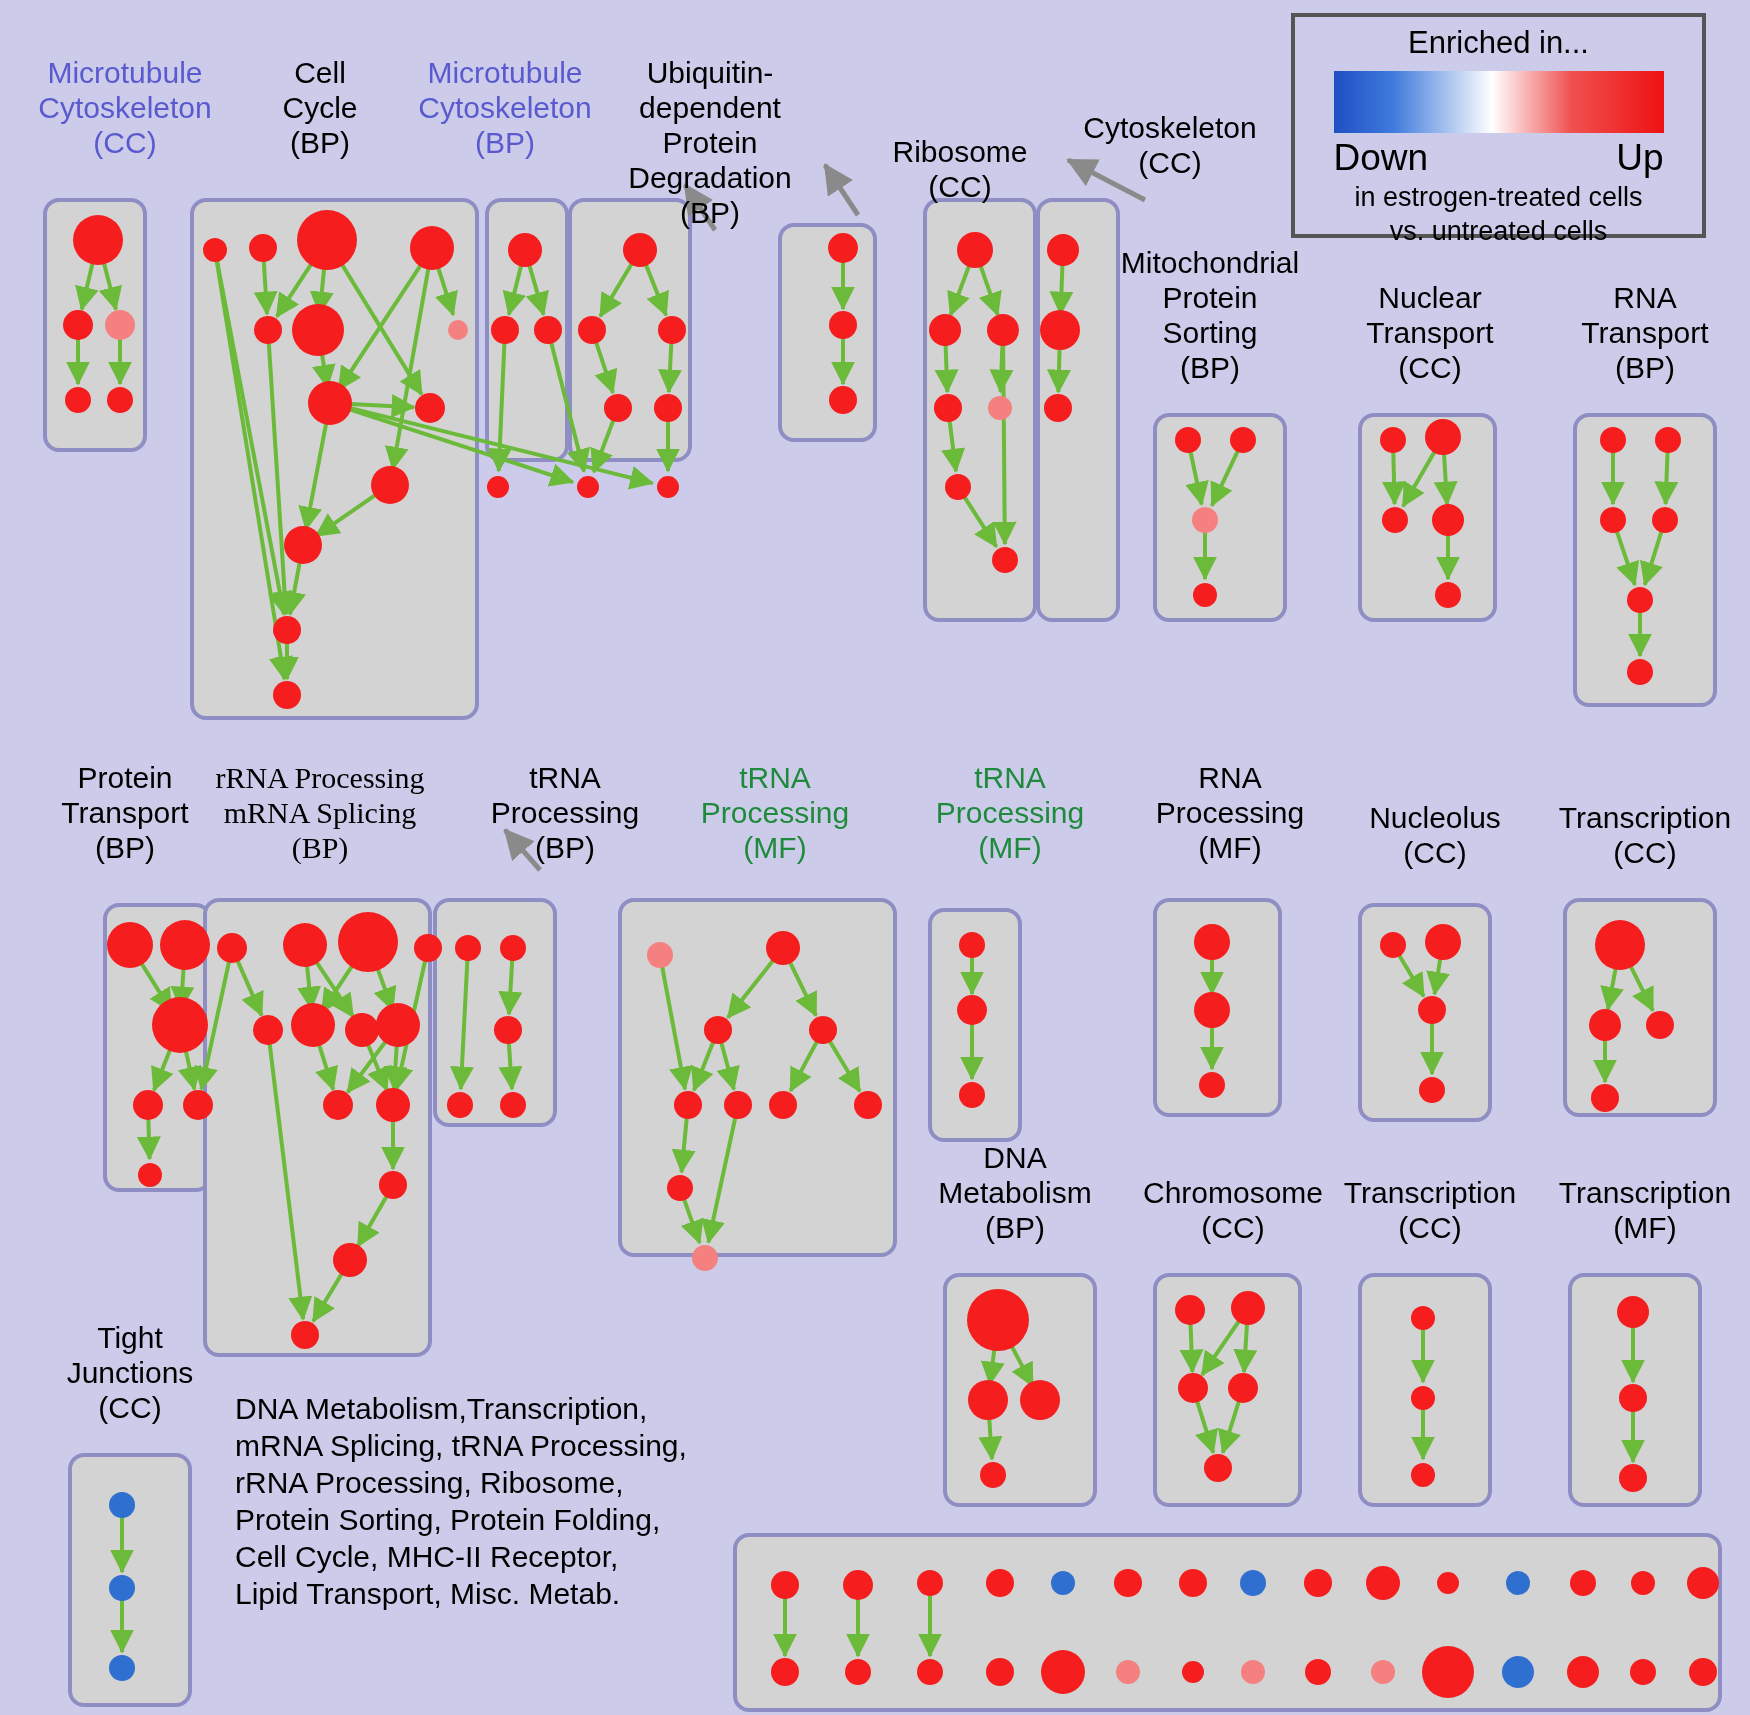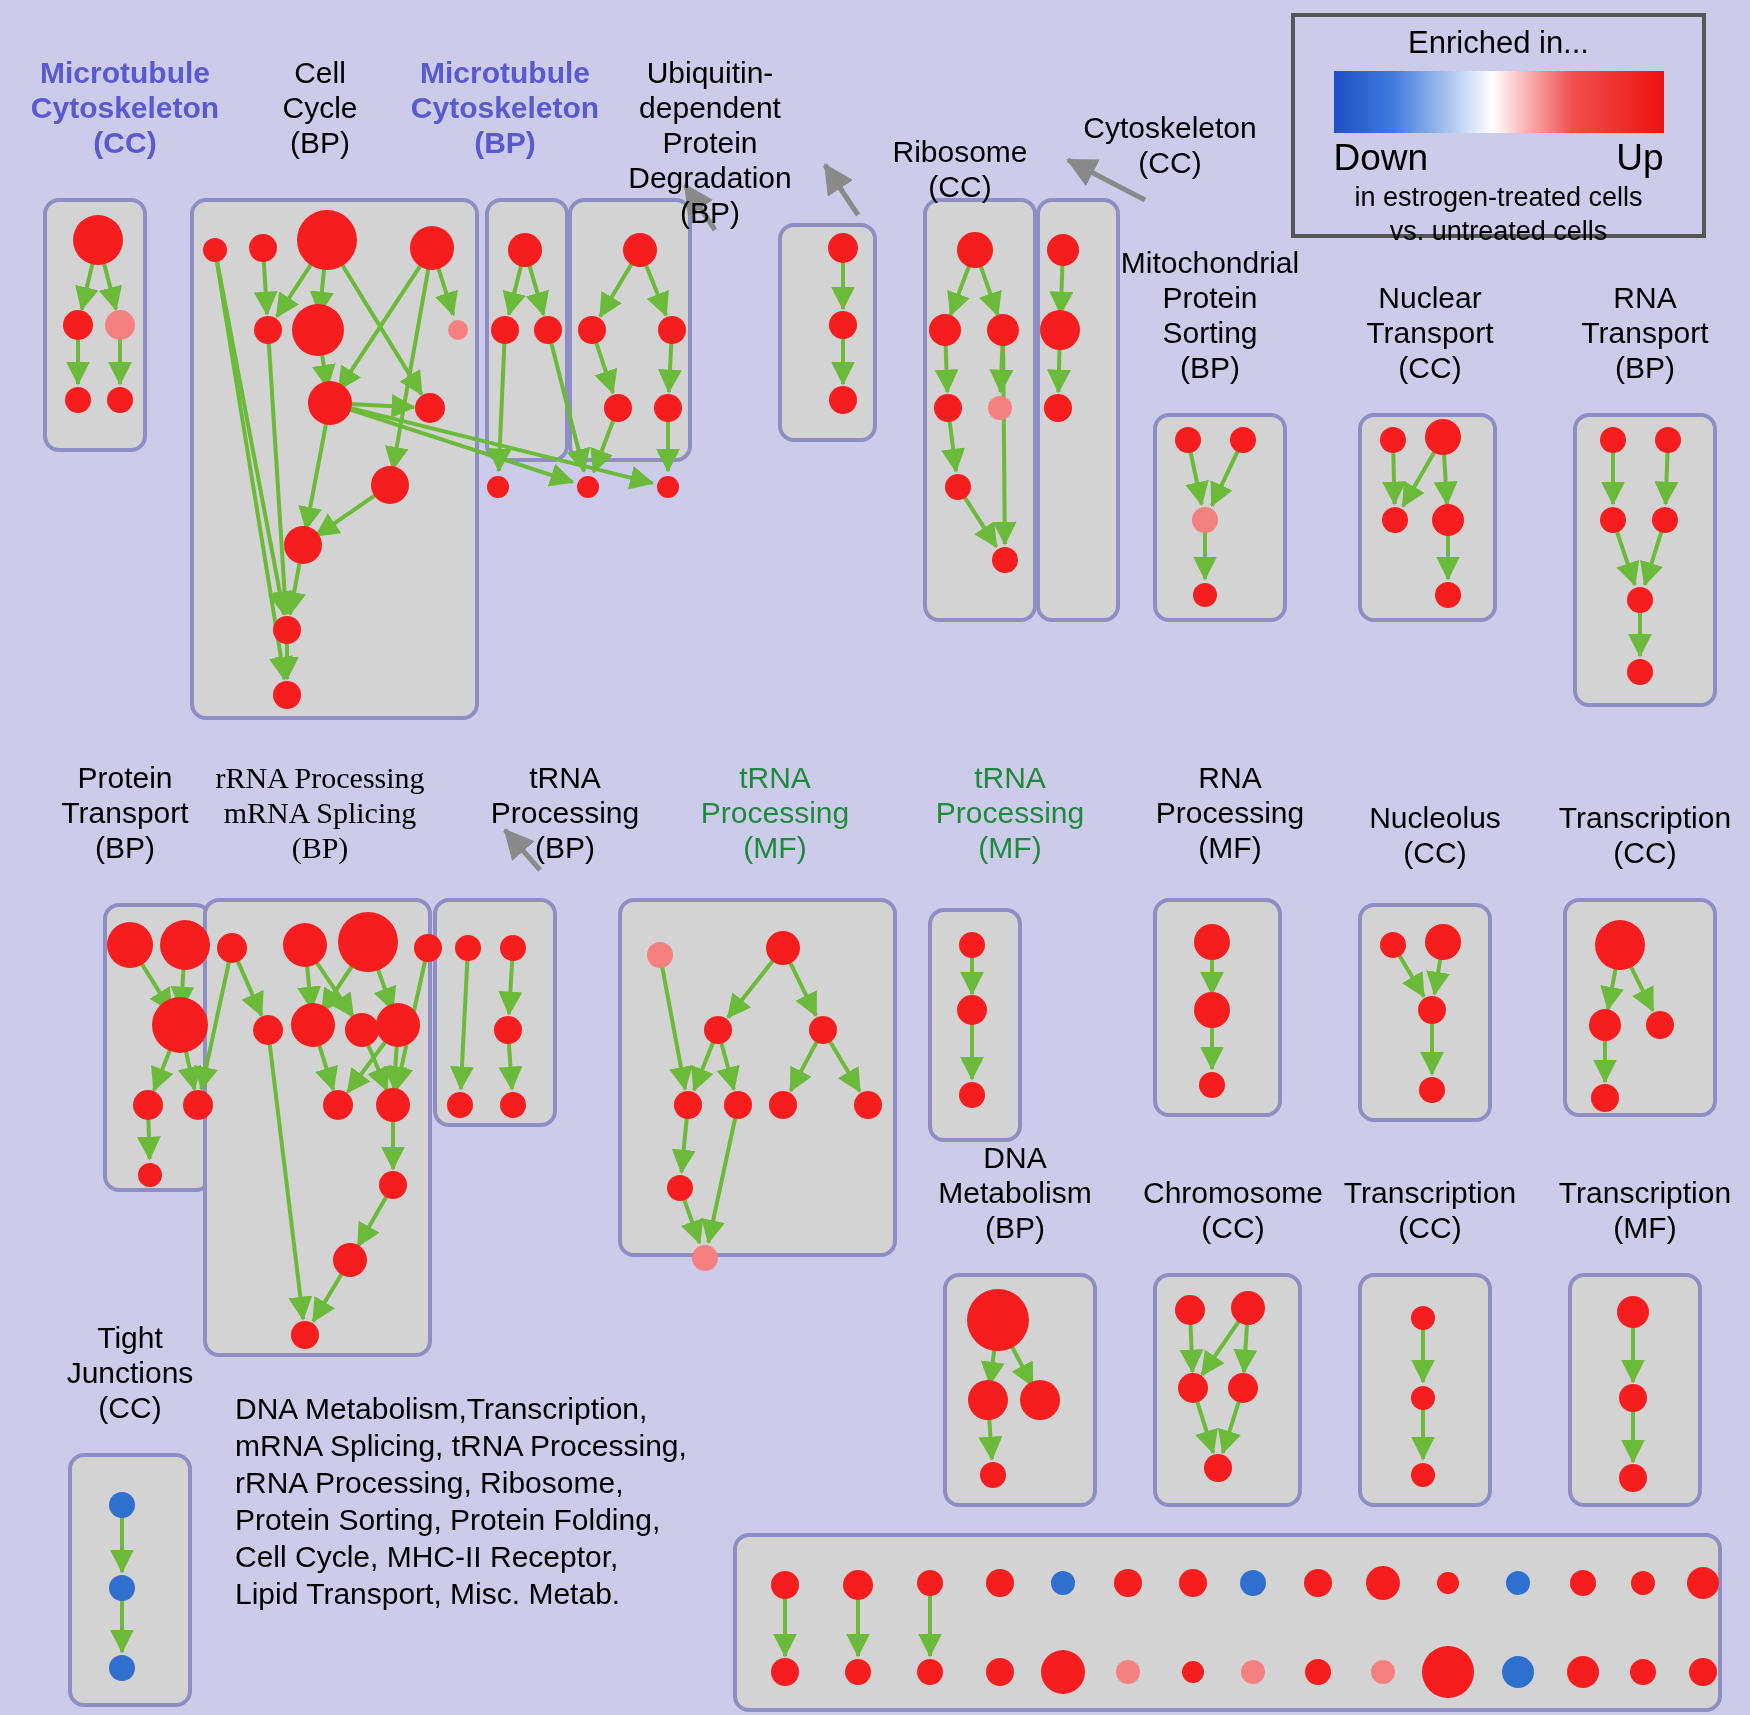--- a/index.html
+++ b/index.html
@@ -12,21 +12,21 @@
   }
   #canvas{position:absolute;left:0;top:0;width:1750px;height:1715px;}
   .lbl{
     position:absolute;
     color:#000;
     font-size:30px;
     line-height:35px;
     text-align:center;
     white-space:pre;
   }
-  .lbl.blue{color:#5a5ad0;font-weight:bold;}
+  .lbl.blue{color:#5a5ad0;}
   .lbl.green{color:#1f8a3c;}
   .legend{
     position:absolute;
     background:#ccccea;
     border:4px solid #555;
     box-sizing:border-box;
     text-align:center;
   }
   .legend .title{font-size:31px;margin-top:8px;}
   .legend .bar{

